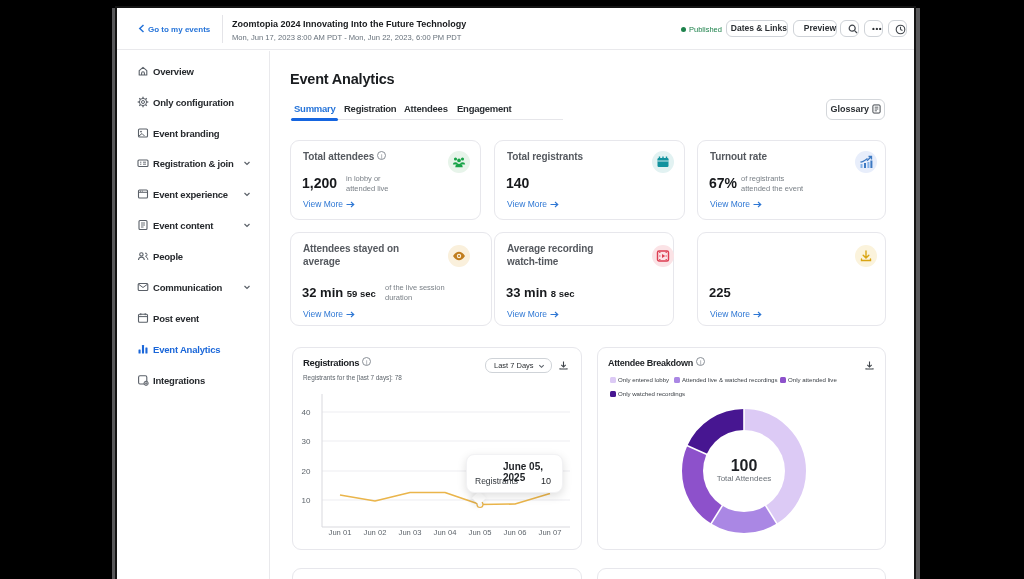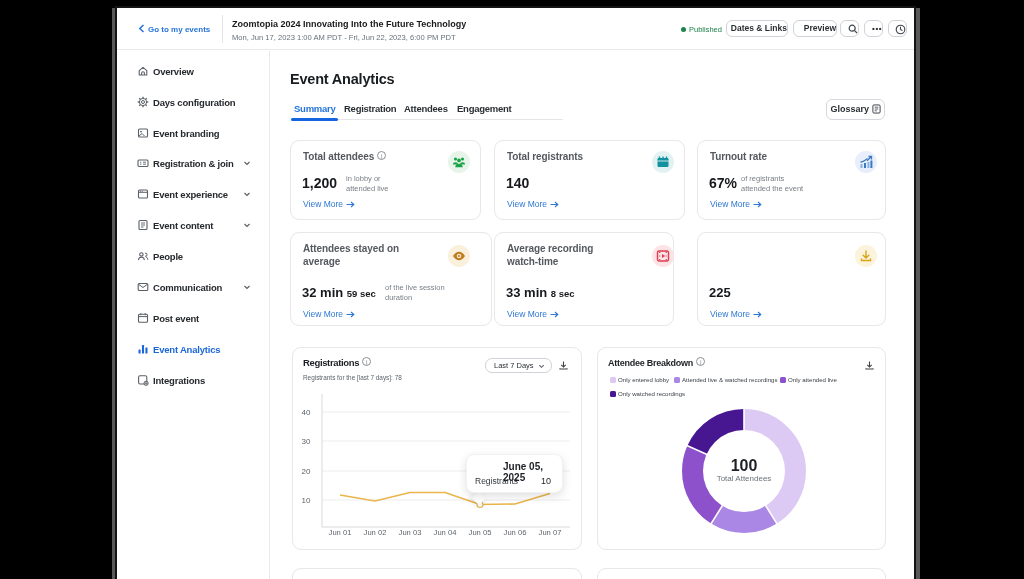--- a/index.html
+++ b/index.html
@@ -52,21 +52,21 @@
  <div class="gstrip" style="right:0; width:4px;"></div>
  <div class="frame-dark">
   <div class="white" id="panel">
 
     <div class="hdr">
       <div class="backlink"><svg width="7" height="9" viewBox="0 0 7 9" style="vertical-align:-1px; margin-right:3px;">
               <path d="M5.5 1 L1.8 4.5 L5.5 8" fill="none" stroke="#2674d9" stroke-width="1.5"></path>
             </svg>Go to my events</div>
       <div class="hdr-div"></div>
       <div class="hdr-title">Zoomtopia 2024 Innovating Into the Future Technology</div>
-      <div class="hdr-sub">Mon, Jun 17, 2023 1:00 AM PDT - Fri, Jun 22, 2023, 6:00 PM PDT</div>
+      <div class="hdr-sub">Mon, Jun 17, 2023 8:00 AM PDT - Mon, Jun 22, 2023, 6:00 PM PDT</div>
       <div class="pub"><span class="dot"></span>Published</div>
       <div class="btn" style="left:609px; width:62px;">Dates &amp; Links</div>
       <div class="btn" style="left:676px; width:44px;">Preview</div>
       <div class="btn" style="left:723px; width:19px;"><svg width="10" height="10" viewBox="0 0 10 10" style="margin-top:3px">
               <circle cx="4.2" cy="4.2" r="3" fill="none" stroke="#3f444a" stroke-width="1.2"></circle>
               <line x1="6.6" y1="6.6" x2="9" y2="9" stroke="#3f444a" stroke-width="1.2"></line>
             </svg></div>
       <div class="btn" style="left:747px; width:19px; letter-spacing:0.5px; font-size:8px;">•••</div>
       <div class="btn" style="left:771px; width:19px;"><svg width="11" height="11" viewBox="0 0 11 11" style="margin-top:3px">
               <circle cx="5.5" cy="5.5" r="4.3" fill="none" stroke="#3f444a" stroke-width="1.1"></circle>
@@ -89,21 +89,21 @@
                 <line x1="6" y1="0.7" x2="6" y2="2.3"></line>
                 <line x1="6" y1="9.7" x2="6" y2="11.3"></line>
                 <line x1="0.7" y1="6" x2="2.3" y2="6"></line>
                 <line x1="9.7" y1="6" x2="11.3" y2="6"></line>
                 <line x1="2.25" y1="2.25" x2="3.4" y2="3.4"></line>
                 <line x1="8.6" y1="8.6" x2="9.75" y2="9.75"></line>
                 <line x1="2.25" y1="9.75" x2="3.4" y2="8.6"></line>
                 <line x1="8.6" y1="3.4" x2="9.75" y2="2.25"></line>
               </g>
             </svg>
-            <span class="txt">Days configuration</span>
+            <span class="txt">Only configuration</span>
           </div>
       <div class="nav-item" style="top:75px;">
             <svg width="12" height="12" viewBox="0 0 12 12">
               <rect x="1.5" y="2" width="9" height="8" rx="1" fill="none" stroke="#5a6068" stroke-width="1.1"></rect>
               <circle cx="4" cy="4.6" r="0.9" fill="#5a6068"></circle>
               <path d="M2 9 L5 6.5 L7.5 9" fill="none" stroke="#5a6068" stroke-width="1"></path>
             </svg>
             <span class="txt">Event branding</span>
           </div>
       <div class="nav-item" style="top:105px;">

